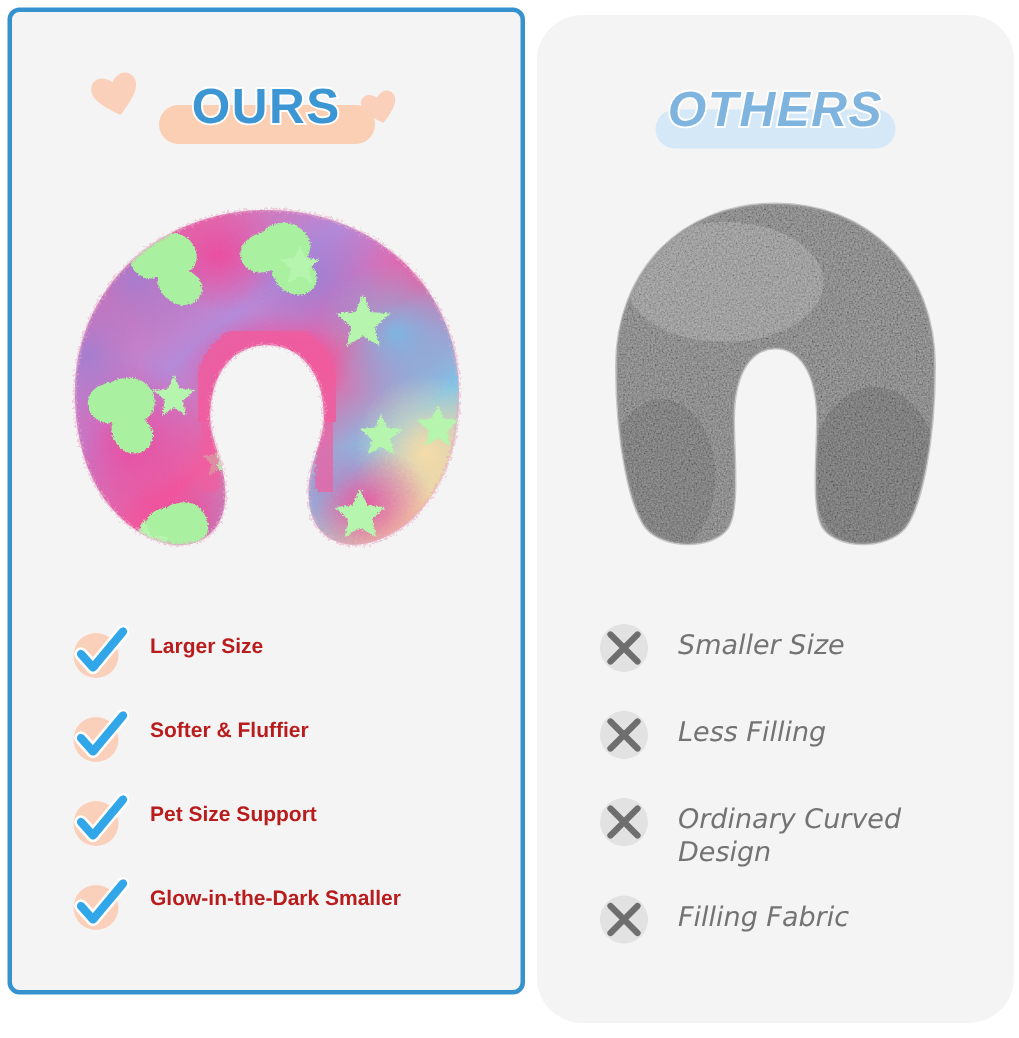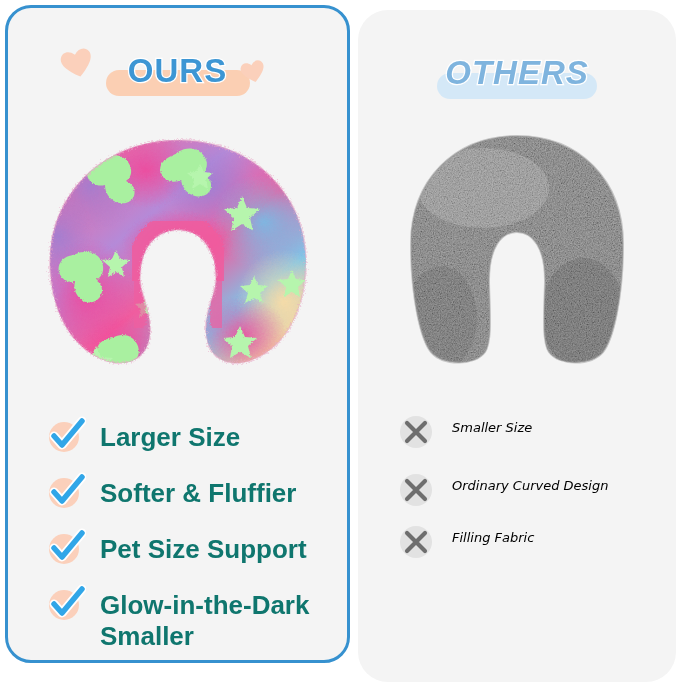--- a/index.html
+++ b/index.html
@@ -24,21 +24,21 @@
     position: absolute;
     background: #f4f4f4;
   }
 
   .panel-ours {
     left: 5px;
     top: 5px;
     width: 345px;
     height: 658px;
     border: 3px solid #3691cf;
-    border-radius: 26px;
+    border-radius: 8px;
   }
 
   .panel-others {
     left: 358px;
     top: 10px;
     width: 318px;
     height: 672px;
     border-radius: 30px;
     font-style: italic;
   }
@@ -146,31 +146,31 @@
     margin-right: 14px;
   }
 
   .icon-slot-x {
     width: 36px;
     height: 36px;
     margin-right: 18px;
   }
 
   .feature-label {
-    font-size: 26px;
+    font-size: 14px;
     font-weight: bold;
-    color: #0f766e;
+    color: #b91c1c;
     line-height: 1.18;
     padding-top: 6px;
   }
 
   .feature-label-others {
-    font-size: 13px;
+    font-size: 18px;
     font-weight: normal;
-    color: #000000;
+    color: #737373;
     line-height: 1.2;
     padding-top: 6px;
     font-family: "DejaVu Sans", sans-serif;
   }
 </style>
 </head>
 <body>
 
 <div class="comparison-root">
 
@@ -435,37 +435,46 @@
       <div class="feature-row feature-row-others">
         <span class="icon-slot icon-slot-x">
           <svg width="36" height="36" viewBox="0 0 36 36">
             <circle cx="18" cy="18" r="16" fill="#e2e2e2"></circle>
             <path d="M9 9 L27 27 M27 9 L9 27" stroke="#6e6e6e" stroke-width="4.2" stroke-linecap="round"></path>
           </svg>
         </span>
         <span class="feature-label-others">Smaller Size</span>
       </div>
 
-
-      <div class="feature-row">
+      <div class="feature-row feature-row-others">
         <span class="icon-slot icon-slot-x">
           <svg width="36" height="36" viewBox="0 0 36 36">
             <circle cx="18" cy="18" r="16" fill="#e2e2e2"></circle>
             <path d="M9 9 L27 27 M27 9 L9 27" stroke="#6e6e6e" stroke-width="4.2" stroke-linecap="round"></path>
           </svg>
         </span>
-        <span class="feature-label-others">Ordinary Curved Design</span>
+        <span class="feature-label-others">Less Filling</span>
       </div>
 
       <div class="feature-row">
         <span class="icon-slot icon-slot-x">
           <svg width="36" height="36" viewBox="0 0 36 36">
             <circle cx="18" cy="18" r="16" fill="#e2e2e2"></circle>
             <path d="M9 9 L27 27 M27 9 L9 27" stroke="#6e6e6e" stroke-width="4.2" stroke-linecap="round"></path>
           </svg>
         </span>
+        <span class="feature-label-others">Ordinary Curved Design</span>
+      </div>
+
+      <div class="feature-row">
+        <span class="icon-slot icon-slot-x">
+          <svg width="36" height="36" viewBox="0 0 36 36">
+            <circle cx="18" cy="18" r="16" fill="#e2e2e2"></circle>
+            <path d="M9 9 L27 27 M27 9 L9 27" stroke="#6e6e6e" stroke-width="4.2" stroke-linecap="round"></path>
+          </svg>
+        </span>
         <span class="feature-label-others">Filling Fabric</span>
       </div>
 
     </div>
   </div>
 
 </div>
 
 </body></html>

